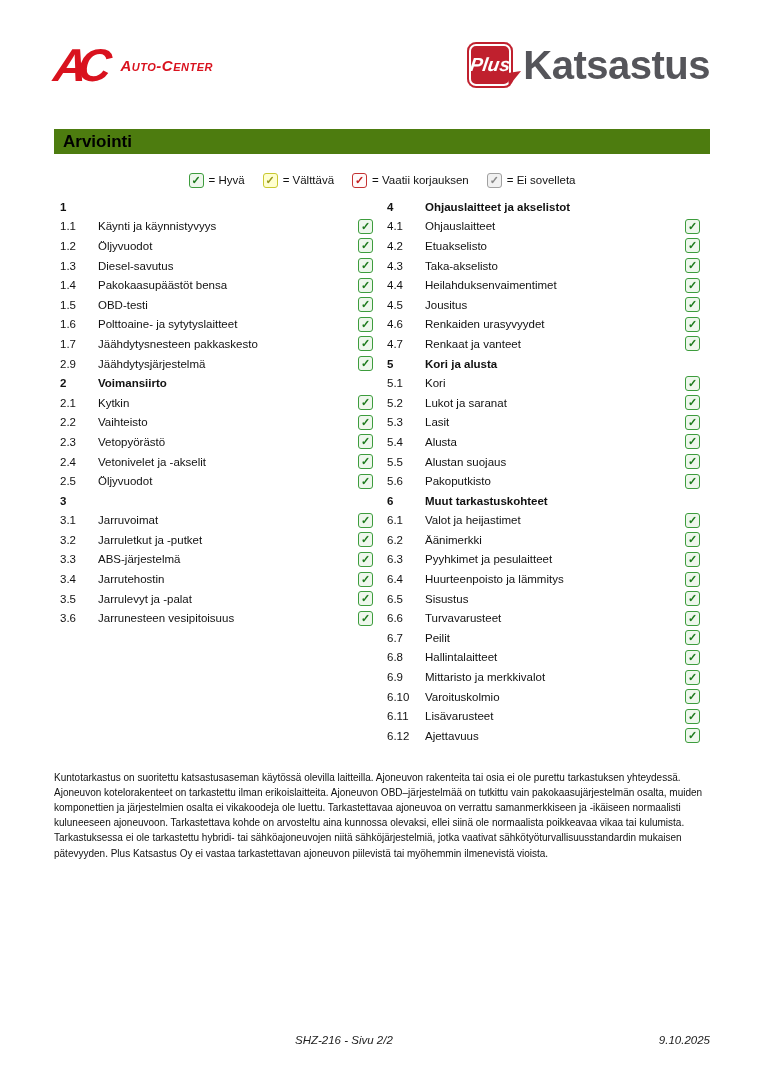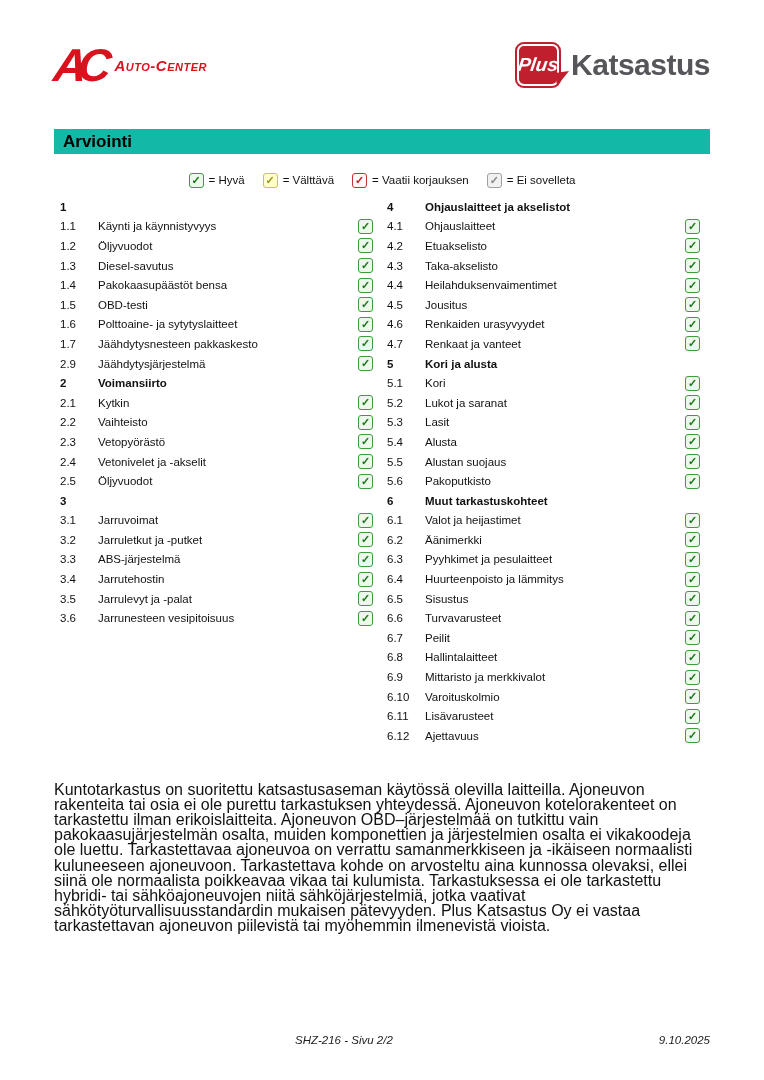--- a/index.html
+++ b/index.html
@@ -23,21 +23,21 @@
   }
   .logo-ac{display:flex;align-items:center;width:185px;flex:0 0 auto;}
   .ac-monogram{
     font-size:46px;font-weight:900;font-style:italic;
     color:#d9121e;letter-spacing:-9px;line-height:1;
     transform:skewX(-6deg);padding-right:12px;
   }
   .ac-text{
     font-size:15px;font-weight:800;font-style:italic;
     font-variant:small-caps;color:#d9121e;letter-spacing:.5px;
-    white-space:nowrap;
+    margin-left:6px;white-space:nowrap;
   }
   .doc-title{
     flex:1;text-align:center;
     font-size:26px;font-weight:bold;color:#000;
   }
   .logo-plus{display:flex;align-items:center;justify-content:flex-end;width:195px;flex:0 0 auto;}
   .plus-badge{
     position:relative;width:46px;height:46px;flex:0 0 auto;
     background:#c0202e;border-radius:9px;
     box-shadow:inset 0 0 0 2px #c0202e, inset 0 0 0 4px #ffffff;
@@ -48,28 +48,28 @@
     transform:skewX(-8deg);
   }
   .plus-tail{
     position:absolute;right:-9px;bottom:3px;
     width:0;height:0;
     border-left:14px solid #c0202e;
     border-bottom:13px solid transparent;
     transform:rotate(-8deg);
   }
   .katsastus-word{
-    font-size:30px;font-weight:bold;color:#55555a;
+    font-size:40px;font-weight:bold;color:#55555a;
     margin-left:10px;letter-spacing:-.5px;
   }
 
   
   .section-bar{
     margin-top:37px;height:25px;line-height:25px;
-    background:#14b8a6;
+    background:#4d7c0f;
     font-size:17px;font-weight:bold;color:#000;
     padding-left:9px;
   }
 
   
   .legend{
     margin-top:17px;height:18px;
     display:flex;align-items:center;justify-content:center;
     gap:18px;font-size:11.5px;
   }
@@ -98,22 +98,22 @@
     height:19.6px;display:flex;align-items:center;
     font-size:11.5px;
   }
   .row .num{width:38px;flex:0 0 38px;}
   .row .lab{flex:1;white-space:nowrap;overflow:hidden;}
   .row.hdr .lab,.row.hdr .num{font-weight:bold;}
   .row .check{margin-right:10px;}
 
   
   .disclaimer{
-    margin-top:36px;
-    font-size:16px;line-height:15.2px;color:#111;
+    margin-top:24px;
+    font-size:10px;line-height:15.2px;color:#111;
     text-align:left;
   }
 
   
   .footer{
     position:absolute;left:45px;right:54px;top:1034px;height:16px;
     font-size:11.5px;font-style:italic;color:#222;
   }
   .footer .page-label{position:absolute;left:250px;}
   .footer .date-label{position:absolute;right:0;}

